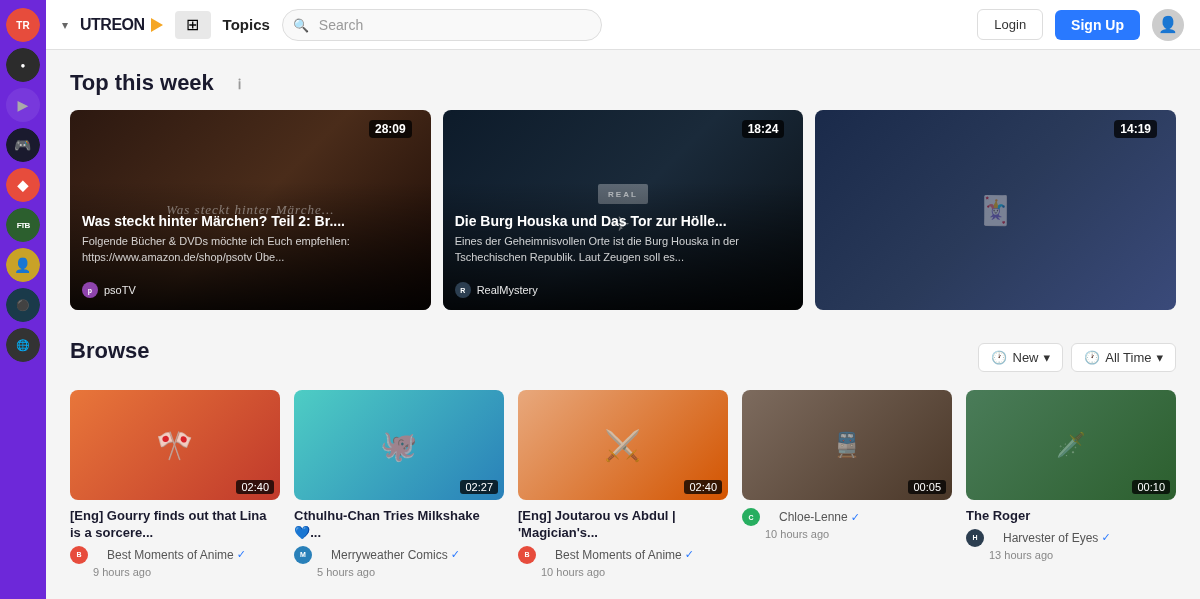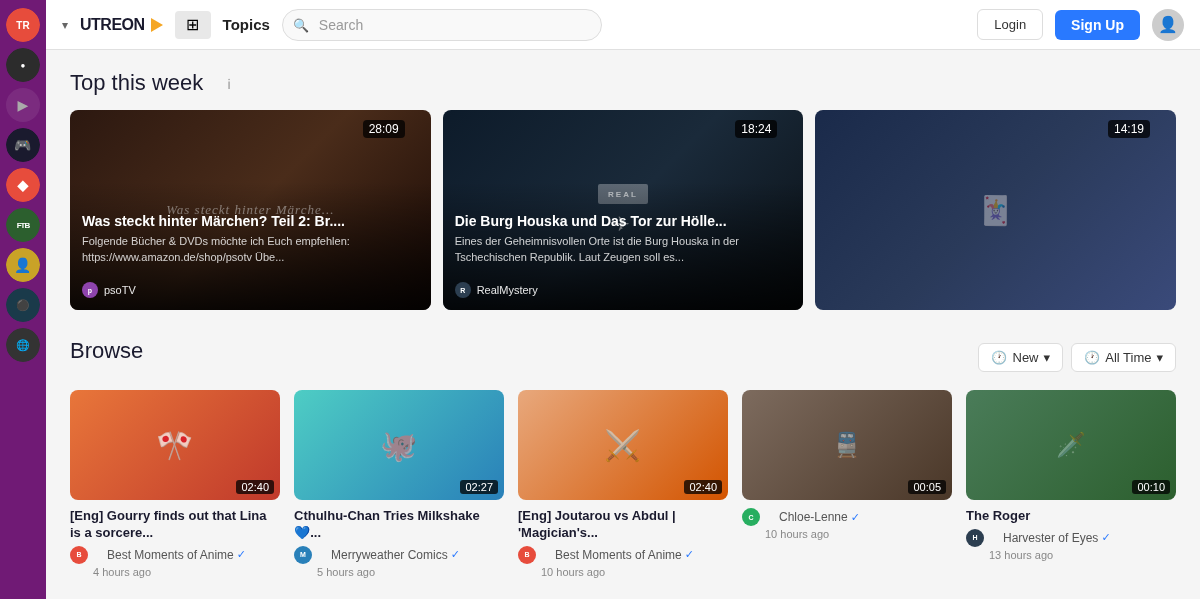--- a/index.html
+++ b/index.html
@@ -1,21 +1,21 @@
 <!DOCTYPE html>
 <html><head>
   <meta charset="utf-8">
   <style>
     * { box-sizing: border-box; margin: 0; padding: 0; }
     body { font-family: -apple-system, BlinkMacSystemFont, 'Segoe UI', sans-serif; background: #f5f5f5; display: flex; width: 1200px; height: 599px; overflow: hidden; }
 
     
     #sidebar {
       width: 46px;
-      background: #701a75;
+      background: #6d28d9;
       display: flex;
       flex-direction: column;
       align-items: center;
       padding: 8px 0;
       gap: 6px;
       flex-shrink: 0;
     }
     .sidebar-avatar {
       width: 34px;
       height: 34px;
@@ -173,21 +173,21 @@
     #content {
       flex: 1;
       overflow-y: auto;
       padding: 20px 24px;
       background: #f5f5f5;
     }
 
     
     .section-title {
       font-size: 22px;
-      font-weight: 400;
+      font-weight: 700;
       color: #1a1a2e;
       margin-bottom: 14px;
       display: flex;
       align-items: center;
       gap: 24px;
     }
     .info-icon {
       font-size: 14px;
       color: #999;
       cursor: pointer;
@@ -204,26 +204,27 @@
       border-radius: 8px;
       overflow: hidden;
       cursor: pointer;
       position: relative;
       background: #222;
       height: 200px;
     }
     .top-card-duration {
       position: absolute;
       top: 10px;
-      right: 26px;
+      right: 19px;
       background: rgba(0,0,0,0.75);
       color: white;
       font-size: 12px;
       padding: 2px 6px;
       border-radius: 4px;
+      font-weight: bold;
     }
     .top-card-info {
       position: absolute;
       bottom: 0;
       left: 0;
       right: 0;
       background: linear-gradient(transparent, rgba(0,0,0,0.85));
       padding: 30px 12px 12px;
       color: white;
     }
@@ -498,21 +499,21 @@
           <div class="browse-duration">02:40</div>
         </div>
         <div class="browse-title">[Eng] Gourry finds out that Lina is a sorcere...</div>
         <div class="browse-channel">
           <div class="browse-channel-avatar" style="background:#e74c3c;">B</div>
           <span class="browse-channel-name">
             <span>Best Moments of Anime</span>
             <span class="verified-icon">✓</span>
           </span>
         </div>
-        <div class="browse-time">4 hours ago</div>
+        <div class="browse-time">9 hours ago</div>
       </div>
 
       <div class="browse-card">
         <div class="browse-thumb" style="background: linear-gradient(135deg, #4ecdc4 0%, #2980b9 100%);">
           <div class="browse-thumb-bg" style="font-size:30px;color:rgba(255,255,255,0.5);">🐙</div>
           <div class="browse-duration">02:27</div>
         </div>
         <div class="browse-title">Cthulhu-Chan Tries Milkshake 💙...</div>
         <div class="browse-channel">
           <div class="browse-channel-avatar" style="background:#2980b9;">M</div>

